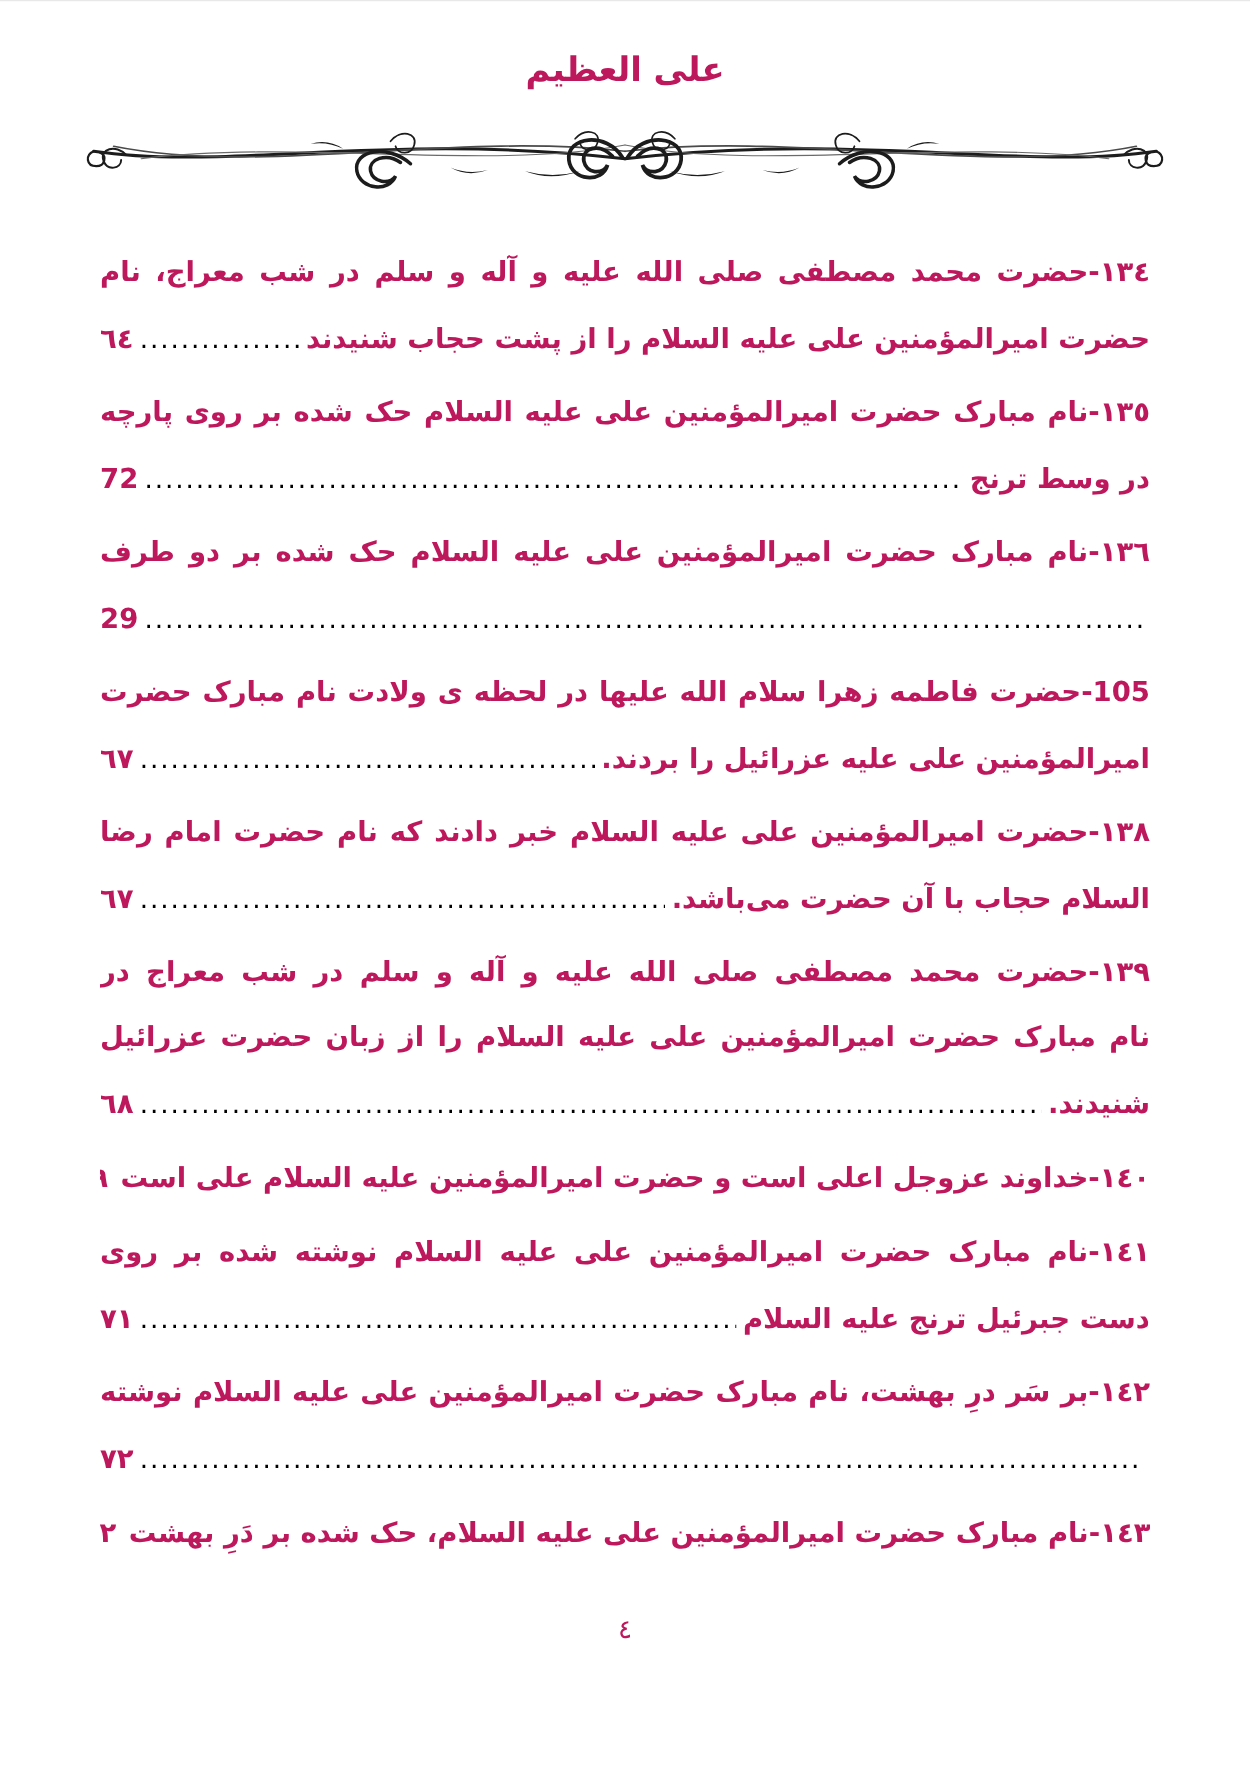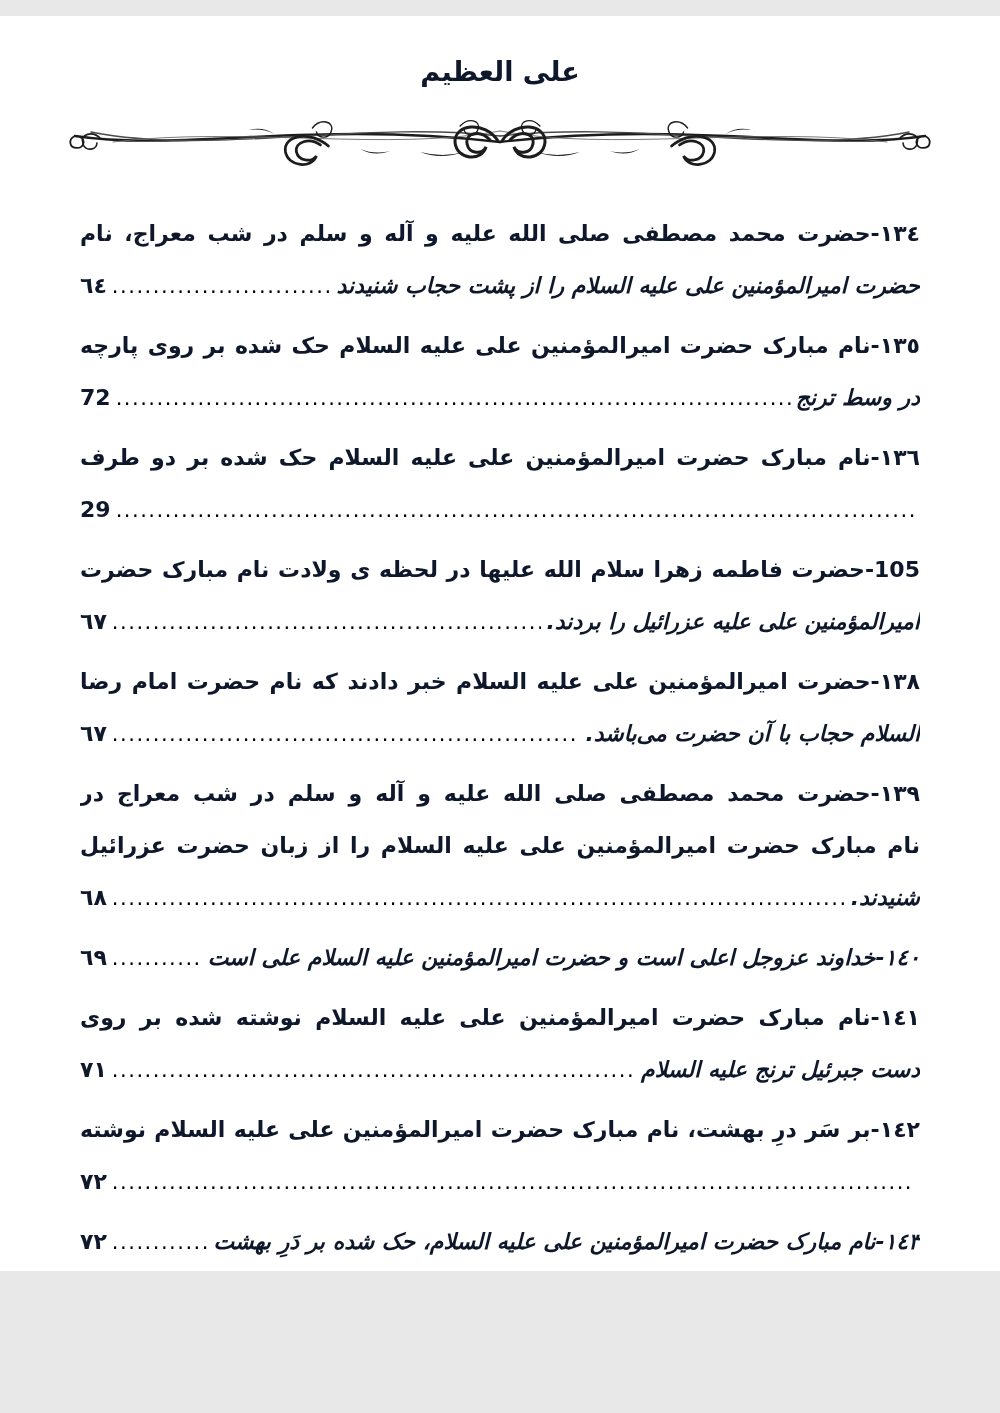--- a/index.html
+++ b/index.html
@@ -2,24 +2,24 @@
 <html lang="fa" dir="rtl"><head>
 <meta charset="utf-8">
 <style>
   * { margin: 0; padding: 0; box-sizing: border-box; }
   html, body { background: #e8e8e8; }
   body { font-family: "DejaVu Sans", sans-serif; }
 
   .page {
     position: relative;
     width: 1000px;
-    height: 1255px;
-    margin: 16px auto;
+    height: 1413px;
+    margin: 1px auto;
     background: #ffffff;
-    color: #0f172a;
+    color: #be185d;
     overflow: hidden;
     direction: rtl;
   }
 
   .doc-title {
     margin-top: 34px;
     text-align: center;
     font-size: 27px;
     font-weight: 700;
     line-height: 44px;
@@ -53,21 +53,20 @@
   }
 
   
   .line.leader-line {
     display: flex;
     align-items: baseline;
   }
   .line.leader-line .t {
     white-space: nowrap;
     flex: 0 0 auto;
-    font-style: italic;
   }
   .leader {
     flex: 1 1 auto;
     overflow: hidden;
     white-space: nowrap;
     direction: ltr;
     margin: 0 5px;
     font-weight: 400;
     font-size: 21px;
     letter-spacing: 1.5px;

